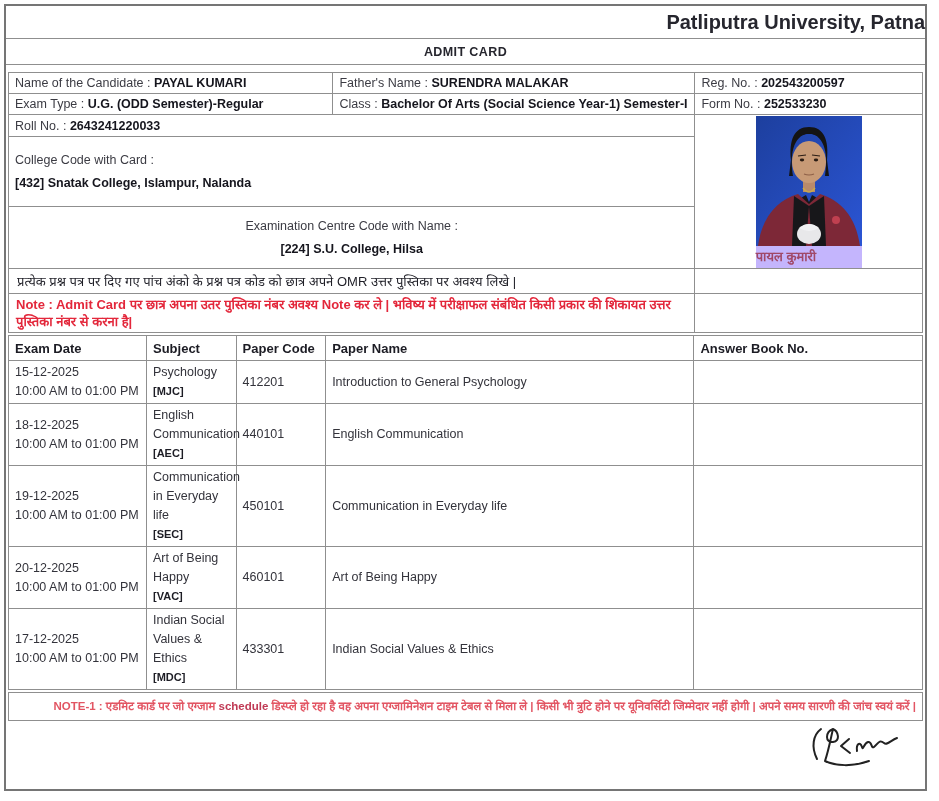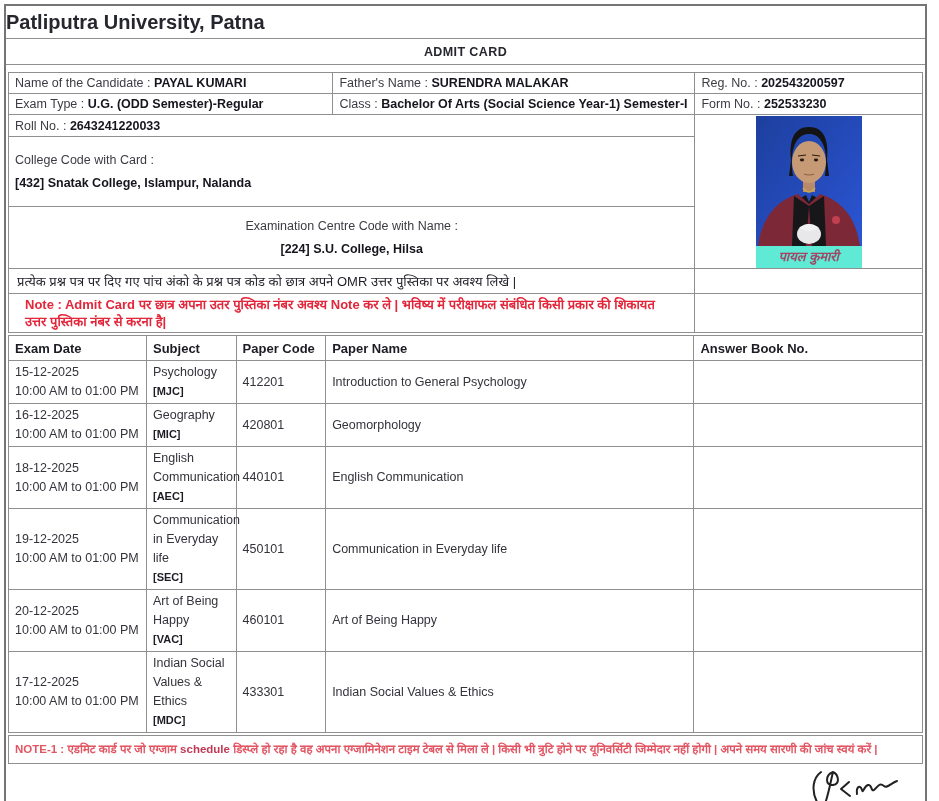--- a/index.html
+++ b/index.html
@@ -12,21 +12,21 @@
   .page { width:939px; height:801px; position:relative; }
 
   .card {
     margin:4px 12px 0 4px;
     border:2px solid #757575;
     background:#fff;
   }
 
   .title-row {
     height:33px; border-bottom:1px solid #8f8f8f;
-    display:flex; align-items:center; justify-content:flex-start;
+    display:flex; align-items:center; justify-content:flex-end;
     font-size:20px; font-weight:bold; color:#26262e;
   }
   .subtitle-row {
     height:26px; border-bottom:1px solid #8f8f8f;
     display:flex; align-items:center; justify-content:center;
     font-size:12.5px; font-weight:bold; letter-spacing:.4px; color:#26262e;
   }
 
   .content { padding:7px 2px 0 2px; }
 
@@ -41,47 +41,47 @@
   .r-top { height:17px; }
   .r-roll { height:18px; }
   .r-college { height:66px; }
   .r-centre { height:59px;text-align:center; }
   .r-college .lbl, .r-centre .lbl { display:block; margin-bottom:9px; }
   .r-college .val, .r-centre .val { display:block; }
   .r-omr { height:23px; }
   .r-omr td { font-size:13px; color:#1f1f27;padding-left:8px; }
   .r-rednote td {
     color:#e3273b; font-weight:bold; font-size:13px; line-height:17px;
-    padding:2px 16px; height:37px;margin-left:10px;
+    padding:2px 7px; height:37px;margin-left:10px;
   }
   .photo-cell { vertical-align:top; text-align:center; padding:1px 0 0 0 !important; }
   .photo-wrap { display:inline-block; width:106px; }
   .photo-wrap svg { display:block; }
   .photo-caption {
-    background:#5eead4; height:22px; line-height:22px;
-    font-size:13px; font-style:italic; color:#a04868; text-align:center;
+    background:#c4b5fd; height:22px; line-height:22px;
+    font-size:13px; color:#a04868; text-align:left;
     font-weight:bold;
   }
 
   
   .schedule-table { margin-top:2px; font-size:12.5px;border-radius:25px; }
   .schedule-table th {
     text-align:left; font-size:13px; font-weight:bold; color:#1c1c24;
     padding:4px 6px; height:25px;
   }
   .schedule-table td { padding:2px 6px; vertical-align:middle; line-height:19px; color:#33333b; }
   .subject-tag { display:block; font-weight:bold; font-size:11px; color:#1c1c24; }
   .row-s { height:39px; }
   .row-t { height:57px; }
 
   
   .notes-box {
     border:1px solid #8f8f8f; margin-top:2px;
     padding:4px 6px 5px 6px;
-    color:#e25563; font-weight:bold; font-size:11.5px; line-height:18px;
+    color:#e25563; font-weight:bold; font-size:11.5px; line-height:18px;text-align:right;
   }
   .sched-word { color:#c03a55; font-weight:bold; }
 
   
   .sign-area { height:68px; position:relative; }
   .sign-block { position:absolute; right:14px; top:2px; text-align:right; }
   .sign-block svg { display:block; margin:0 4px 2px auto; }
 </style>
 </head>
 <body>
@@ -216,33 +216,20 @@
               <div>10:00 AM to 01:00 PM</div>
             </td>
             <td>
               <span>Psychology</span>
               <span class="subject-tag">[MJC]</span>
             </td>
             <td>412201</td>
             <td>Introduction to General Psychology</td>
             <td></td>
           </tr>
-          <tr class="row-s">
-            <td>
-              <div>16-12-2025</div>
-              <div>10:00 AM to 01:00 PM</div>
-            </td>
-            <td>
-              <span>Geography</span>
-              <span class="subject-tag">[MIC]</span>
-            </td>
-            <td>420801</td>
-            <td>Geomorphology</td>
-            <td></td>
-          </tr>
           <tr class="row-t">
             <td>
               <div>18-12-2025</div>
               <div>10:00 AM to 01:00 PM</div>
             </td>
             <td>
               <span>English Communication</span>
               <span class="subject-tag">[AEC]</span>
             </td>
             <td>440101</td>

